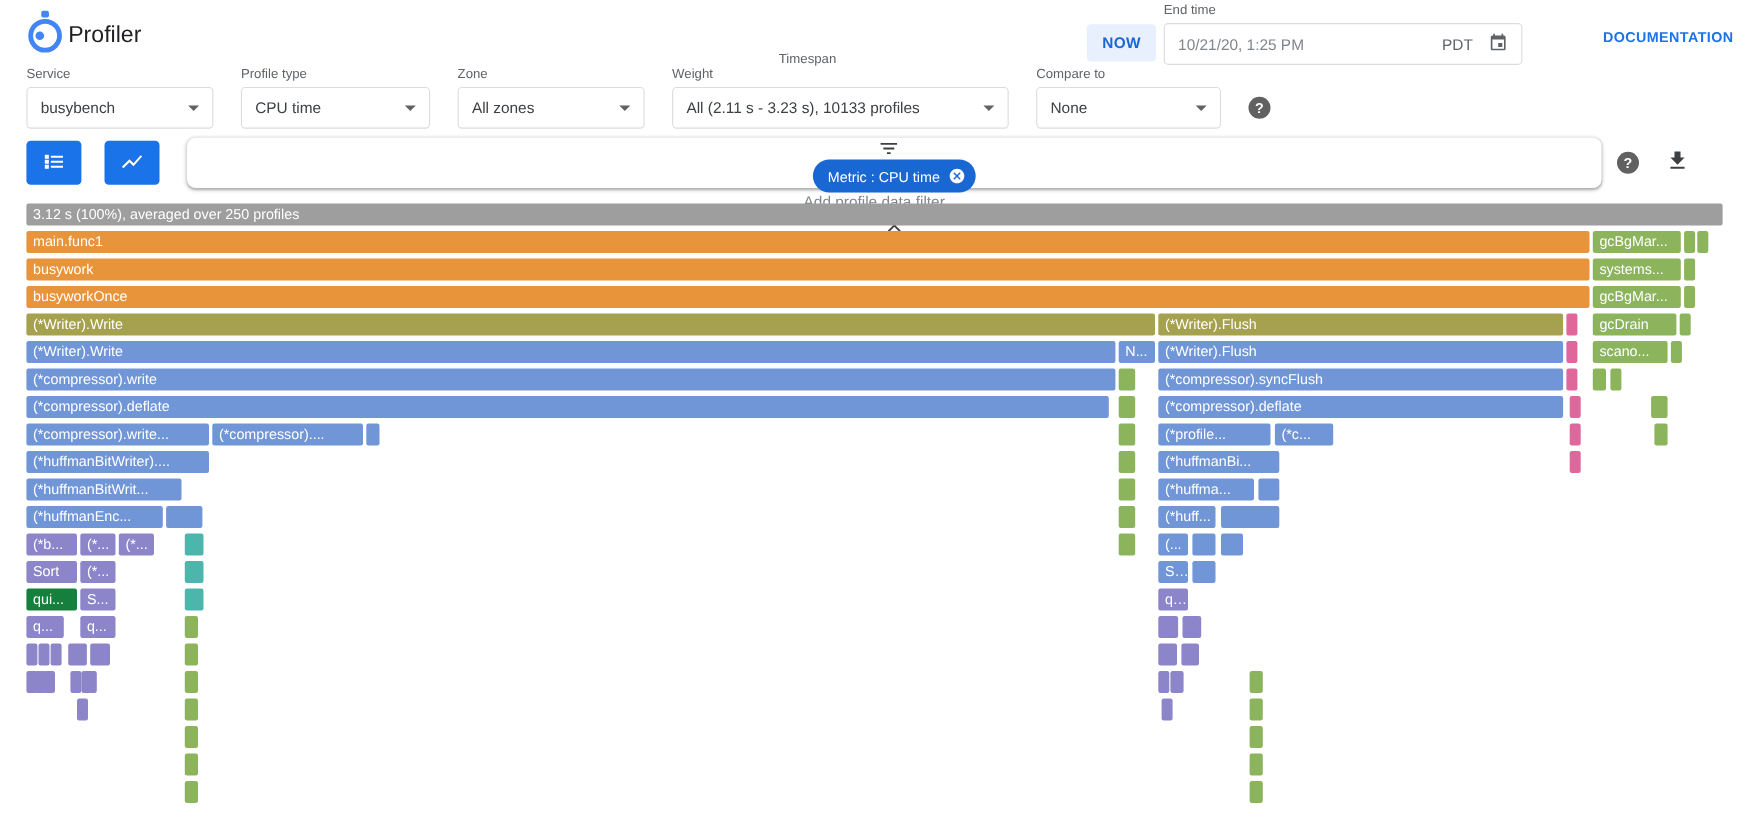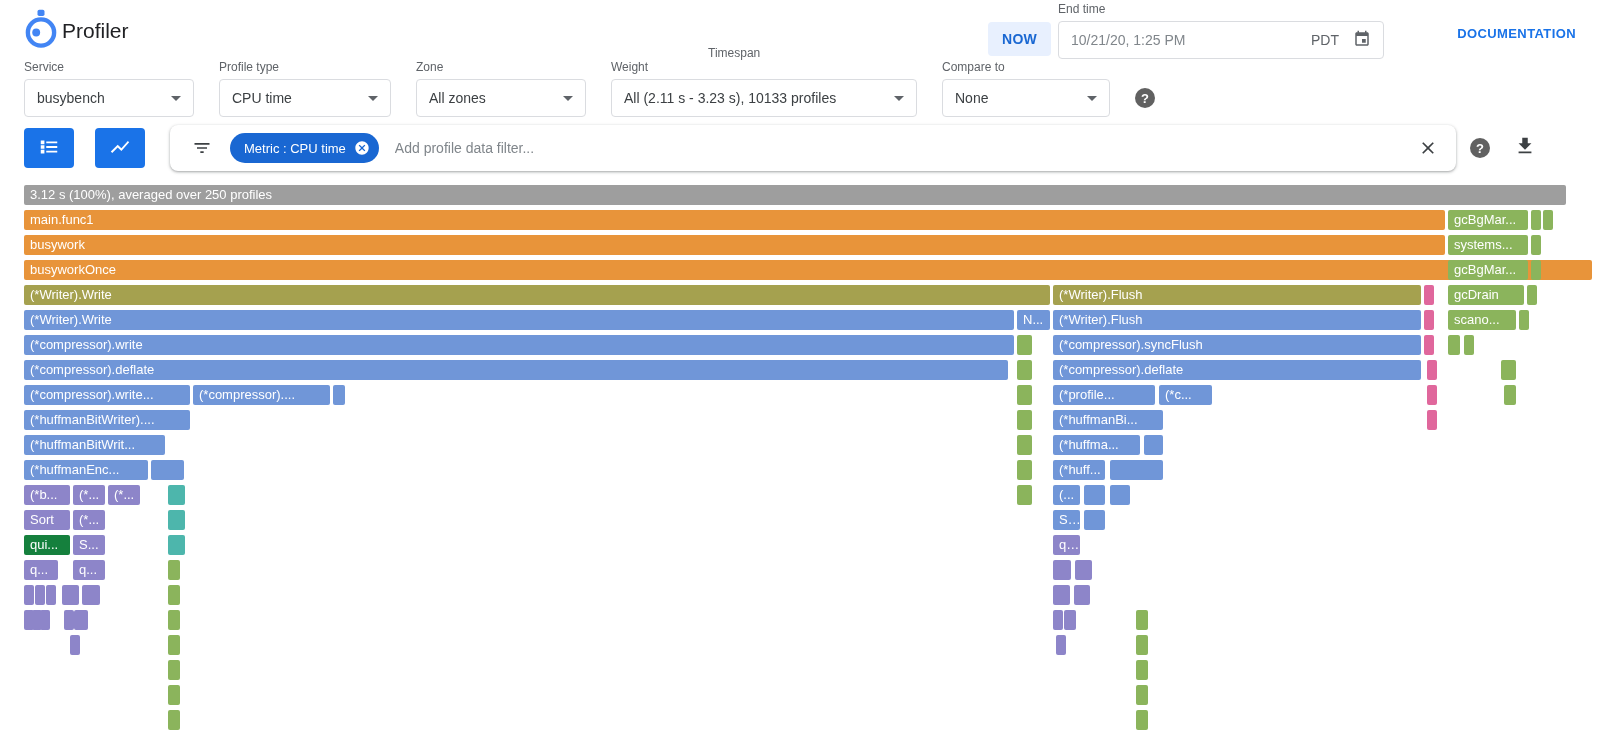--- a/index.html
+++ b/index.html
@@ -64,21 +64,21 @@
   .icon-btn {
     position:absolute; top:4px; width:50px; height:40px; background:#1a73e8; border:none;
     border-radius:4px; display:flex; align-items:center; justify-content:center; cursor:pointer;
   }
   .icon-btn.btn-list { left:24px; }
   .icon-btn.btn-chart { left:95px; }
   .filter-bar {
     position:absolute; left:170px; top:1px; width:1286px; height:46px;
     background:#fff; border-radius:8px;
     box-shadow:0 1px 2px rgba(60,64,67,.3), 0 1px 3px 1px rgba(60,64,67,.15);
-    display:flex; align-items:center; padding:0 14px;
+    display:flex; align-items:center; padding:0 14px;flex-direction:column;
   }
   .filter-list-icon { display:flex; margin:0 18px 0 8px; }
   .chip {
     display:flex; align-items:center; gap:8px; background:#1967d2; color:#fff;
     height:30px; border-radius:15px; padding:0 9px 0 14px; font-size:13px; cursor:pointer;
     flex:0 0 auto; white-space:nowrap;
   }
   .filter-input {
     flex:1; border:none; outline:none; font-family:inherit; font-size:14px;
     color:#3c4043; margin-left:16px; background:transparent;
@@ -233,21 +233,21 @@
       <div class="fseg" title="gcBgMar..." style="left: 1424px; width: 80px; background: rgb(139, 180, 92);">gcBgMar...</div>
       <div class="fseg" style="left: 1507px; width: 8px; background: rgb(139, 180, 92);"></div>
       <div class="fseg" style="left: 1519px; width: 6px; background: rgb(139, 180, 92);"></div>
     </div>
     <div class="frow">
       <div class="fseg" title="busywork" style="left: 0px; width: 1421px; background: rgb(232, 148, 58);">busywork</div>
       <div class="fseg" title="systems..." style="left: 1424px; width: 80px; background: rgb(139, 180, 92);">systems...</div>
       <div class="fseg" style="left: 1507px; width: 8px; background: rgb(139, 180, 92);"></div>
     </div>
     <div class="frow">
-      <div class="fseg" title="busyworkOnce" style="left: 0px; width: 1568px; background: rgb(232, 148, 58);">busyworkOnce</div>
+      <div class="fseg" title="busyworkOnce" style="left: 0px; width: 1421px; background: rgb(232, 148, 58);">busyworkOnce</div>
       <div class="fseg" title="gcBgMar..." style="left: 1424px; width: 80px; background: rgb(139, 180, 92);">gcBgMar...</div>
       <div class="fseg" style="left: 1507px; width: 8px; background: rgb(139, 180, 92);"></div>
     </div>
     <div class="frow">
       <div class="fseg" title="(*Writer).Write" style="left: 0px; width: 1026px; background: rgb(165, 161, 79);">(*Writer).Write</div>
       <div class="fseg" title="(*Writer).Flush" style="left: 1029px; width: 368px; background: rgb(165, 161, 79);">(*Writer).Flush</div>
       <div class="fseg" style="left: 1400px; width: 9px; background: rgb(224, 103, 156);"></div>
       <div class="fseg" title="gcDrain" style="left: 1424px; width: 76px; background: rgb(139, 180, 92);">gcDrain</div>
       <div class="fseg" style="left: 1503px; width: 8px; background: rgb(139, 180, 92);"></div>
     </div>

